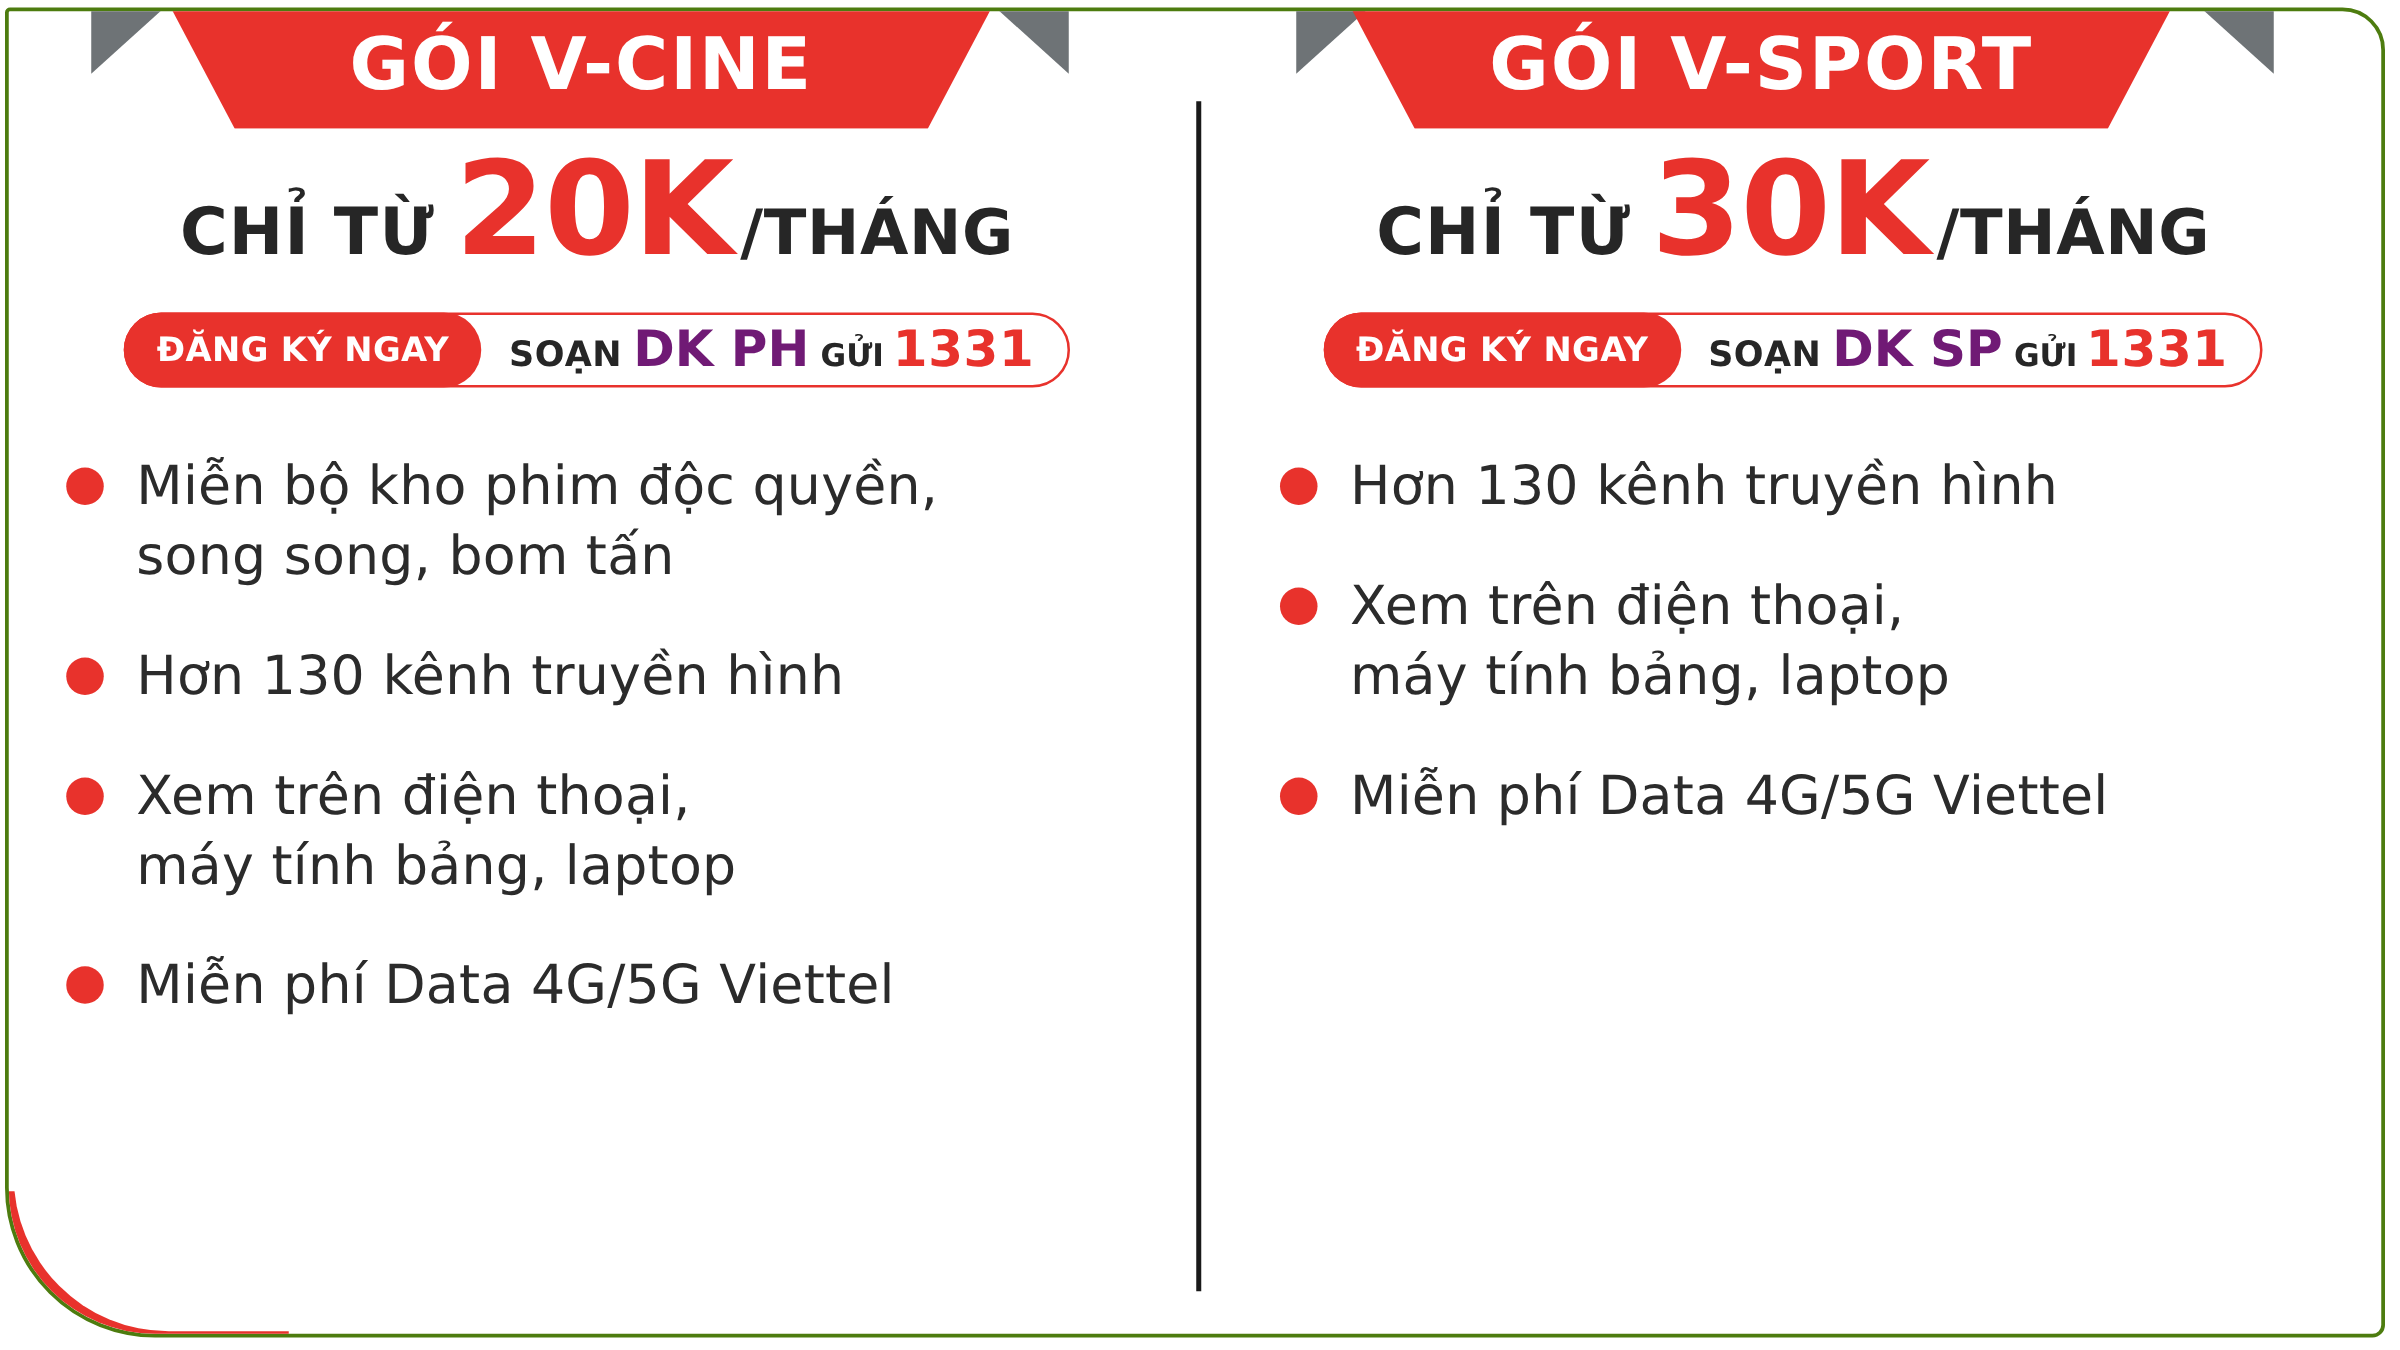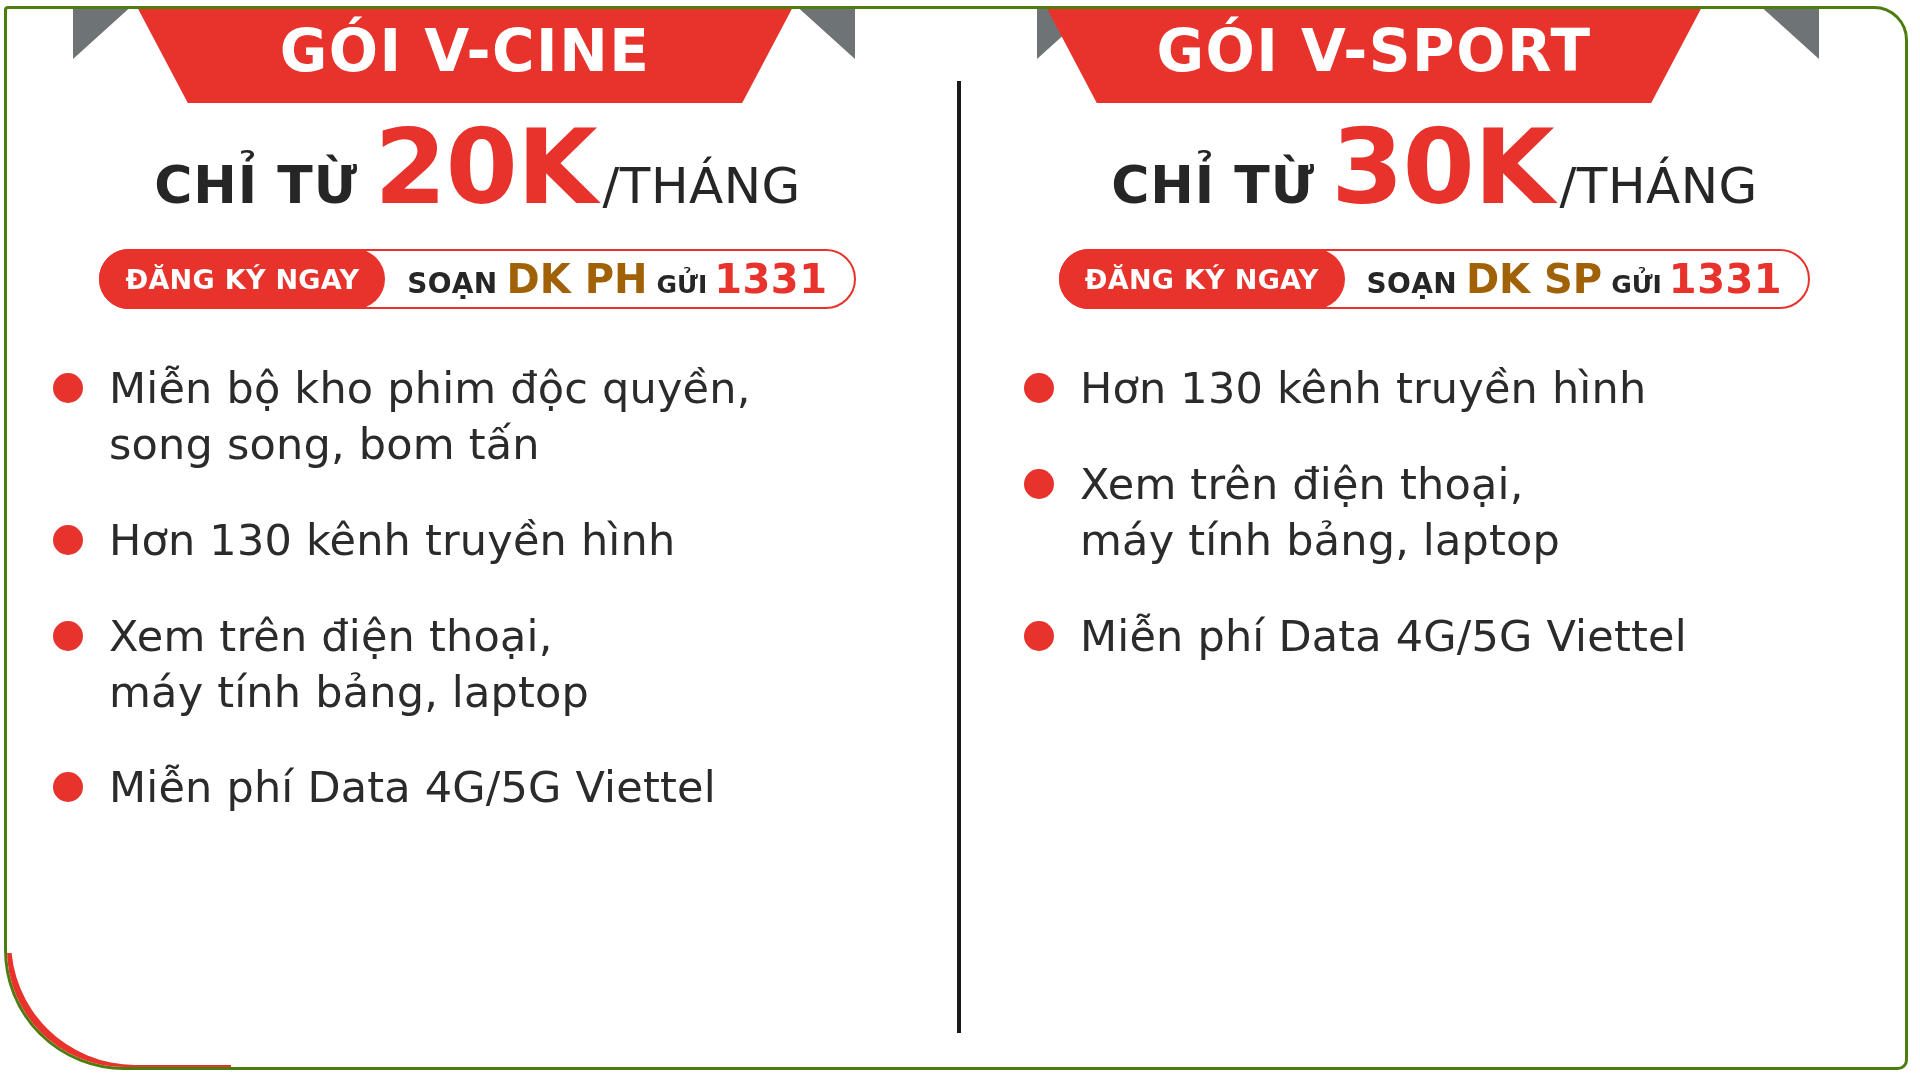--- a/index.html
+++ b/index.html
@@ -72,21 +72,21 @@
     top:0;
     height:100px;
     background:#e8322c;
     display:flex;
     align-items:center;
     justify-content:center;
     -webkit-clip-path:polygon(0 0,100% 0,92% 100%,8% 100%);
     clip-path:polygon(0 0,100% 0,92% 100%,8% 100%);
   }
   .banner-left{ left:128px; width:660px; }
-  .banner-right{ left:1037px; width:660px; }
+  .banner-right{ left:1072px; width:660px; }
 
   .banner-title{
     color:#ffffff;
     font-size:58px;
     font-weight:bold;
     letter-spacing:1.5px;
     white-space:nowrap;
     line-height:1;
     transform:translateY(-2px);
   }
@@ -128,21 +128,21 @@
   .price-amount{
     font-size:104px;
     font-weight:bold;
     color:#e8322c;
     letter-spacing:-1px;
     margin:0 6px 0 16px;
     line-height:0.9;
   }
   .price-suffix{
     font-size:50px;
-    font-weight:normal;
+    font-weight:bold;
     color:#262626;
     letter-spacing:0.5px;
   }
 
   
   .badge-row{
     display:flex;
     justify-content:center;
     margin-top:34px;
     border-radius:17px;
@@ -171,21 +171,21 @@
     letter-spacing:0.3px;
     white-space:nowrap;
   }
   .badge-text{
     display:flex;
     align-items:baseline;
     padding-left:22px;
     white-space:nowrap;
   }
   .b-soan{ font-size:28px;font-weight:bold;color:#262626;letter-spacing:0.3px; }
-  .b-code{ font-size:40px;font-weight:bold;color:#a16207;margin:0 9px; }
+  .b-code{ font-size:40px;font-weight:bold;color:#701a75;margin:0 9px; }
   .b-gui{ font-size:25px;font-weight:bold;color:#262626;margin-right:7px; }
   .b-num{ font-size:40px;font-weight:bold;color:#e8322c;letter-spacing:0.5px; }
 
   
   .features{
     margin-top:52px;
     padding-left:0;
   }
   .feat-left{ margin-left:46px; }
   .feature{

